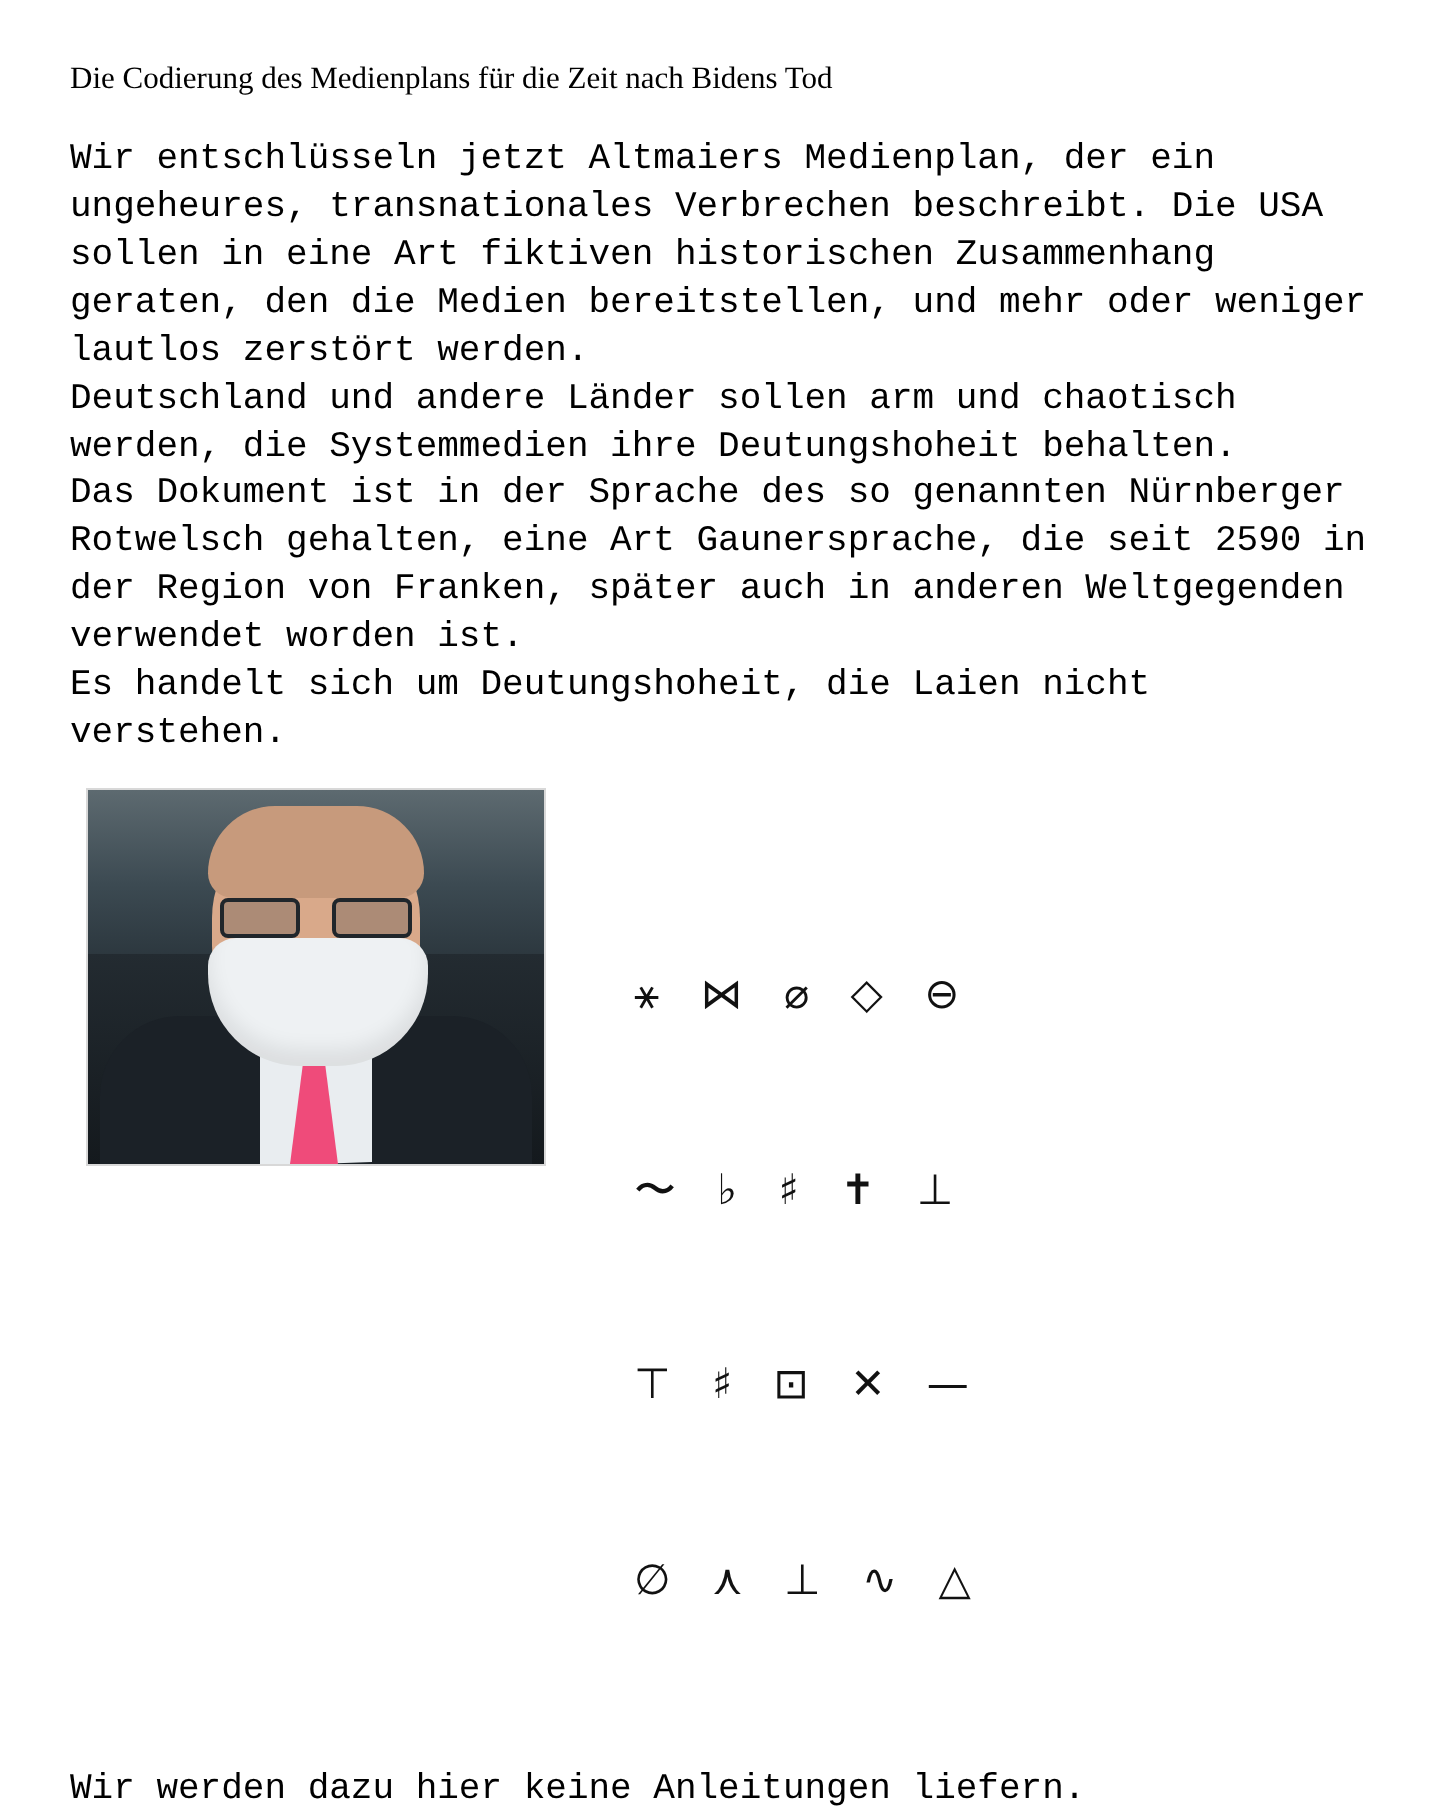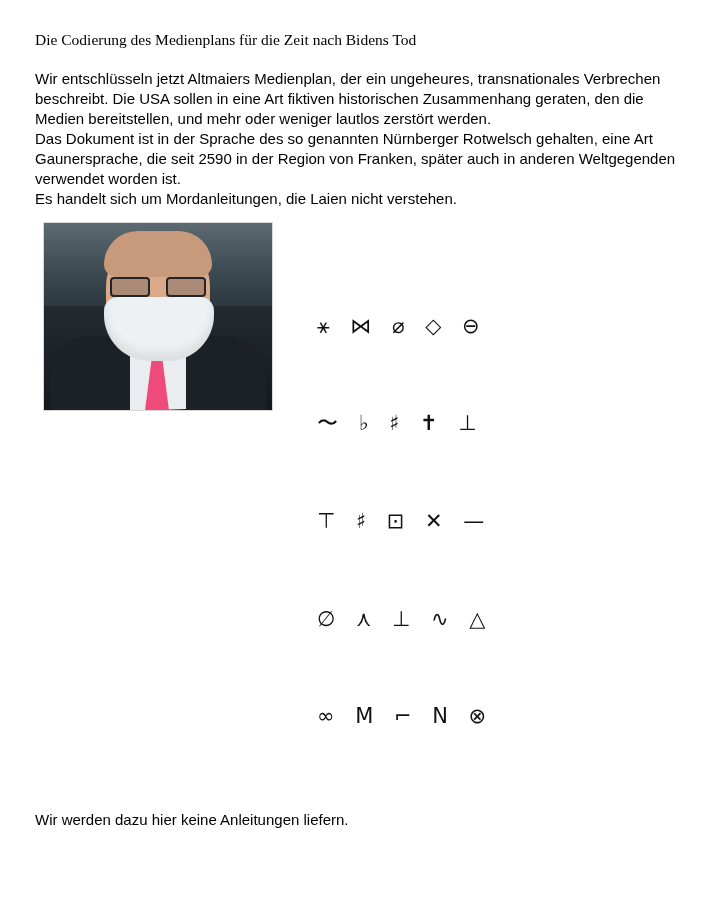--- a/index.html
+++ b/index.html
@@ -22,24 +22,24 @@
     box-sizing: border-box;
     padding: 30px 35px 12px 35px;
   }
   .doc-title {
     font-size: 15.5px;
     line-height: 1.35;
     margin: 0 0 18px 0;
     font-family: "Liberation Serif", serif;
   }
   .para {
-    font-size: 15px;
+    font-size: 18px;
     line-height: 1.33;
     margin: 0 0 0 0;
-    font-family: Liberation Sans, sans-serif;
+    font-family: Liberation Mono, monospace;
   }
   .para + .para { margin-top: 0; }
   .media-row {
     display: flex;
     align-items: flex-start;
     margin-top: 14px;
     margin-bottom: 12px;
   }
   .photo-altmaier {
     width: 228px;
@@ -110,40 +110,40 @@
 </style>
 </head>
 <body>
 
 <div class="page">
 
   <div class="doc-title">Die Codierung des Medienplans für die Zeit nach Bidens Tod</div>
 
   <div class="para">Wir entschlüsseln jetzt Altmaiers Medienplan, der ein ungeheures, transnationales Verbrechen beschreibt. Die USA sollen in eine Art fiktiven historischen Zusammenhang geraten, den die Medien bereitstellen, und mehr oder weniger lautlos zerstört werden.</div>
 
+  <div class="para">Deutschland und andere Länder sollen arm und chaotisch werden, die Systemmedien ihre Deutungshoheit behalten.</div>
   <div class="para">Das Dokument ist in der Sprache des so genannten Nürnberger Rotwelsch gehalten, eine Art Gaunersprache, die seit 2590 in der Region von Franken, später auch in anderen Weltgegenden verwendet worden ist.</div>
-  <div class="para">Es handelt sich um Mordanleitungen, die Laien nicht verstehen.</div>
+  <div class="para">Es handelt sich um Deutungshoheit, die Laien nicht verstehen.</div>
 
   <div class="media-row">
     <div class="photo-altmaier">
       <div class="bg-top"></div>
       <div class="bg-bot"></div>
       <div class="suit"></div>
       <div class="shirt"></div>
       <div class="tie"></div>
       <div class="head"></div>
       <div class="hairline"></div>
       <div class="glasses"></div>
       <div class="mask"></div>
     </div>
 
     <div class="glyph-block">
       <div>⚹ ⋈ ⌀ ◇ ⊖</div>
       <div>〜 ♭ ♯ ✝ ⊥</div>
       <div>⊤ ♯ ⊡ ✕ —</div>
       <div>∅ ⋏ ⊥ ∿ △</div>
-      <div>∞ M ⌐ N ⊗</div>
     </div>
   </div>
 
   <div class="para">Wir werden dazu hier keine Anleitungen liefern.</div>
 
 </div>
 
 </body></html>

